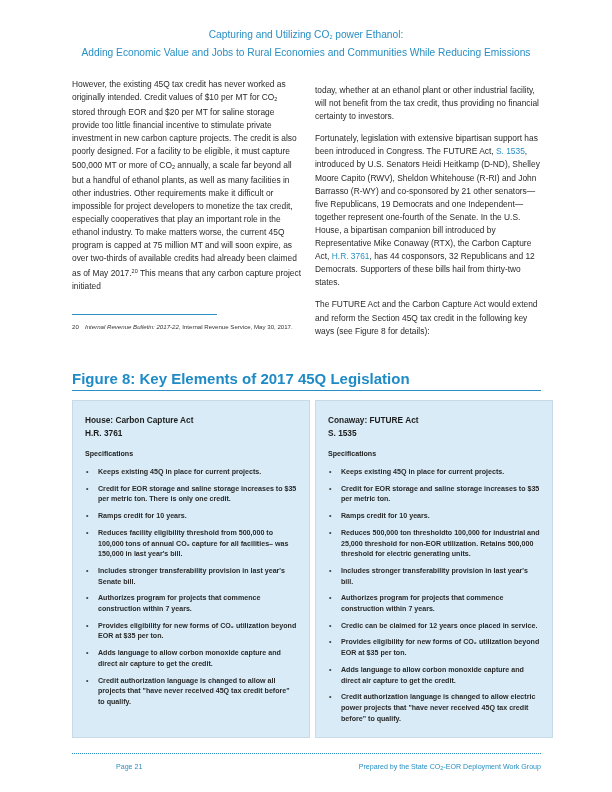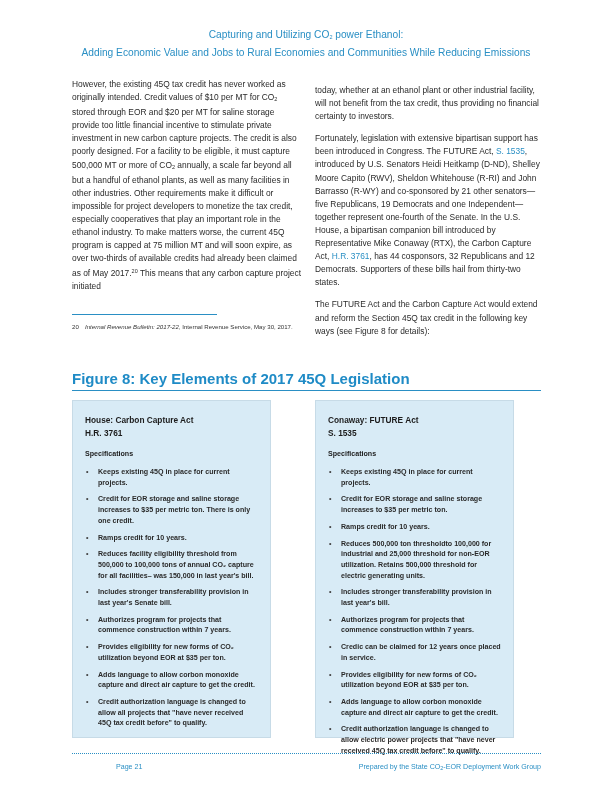--- a/index.html
+++ b/index.html
@@ -54,21 +54,21 @@
       left: 72px; top: 370px; width: 469px;
       color: #1f8bc6;
       font-weight: bold;
       font-size: 15px;
       padding-bottom: 3px;
       border-bottom: 1px solid #2a8fc4;
     }
     .box {
       position: absolute;
       top: 400px; height: 338px;
-      width: 199px;
+      width: 238px;
       background: #d8ebf6;
       border: 1px solid #c7dbe7;
       padding: 13px 12px 0 12px;
     }
     .box.left { left: 72px; }
     .box.right { left: 315px; }
     .box-title {
       font-weight: bold;
       font-size: 8.3px;
       line-height: 12.5px;

